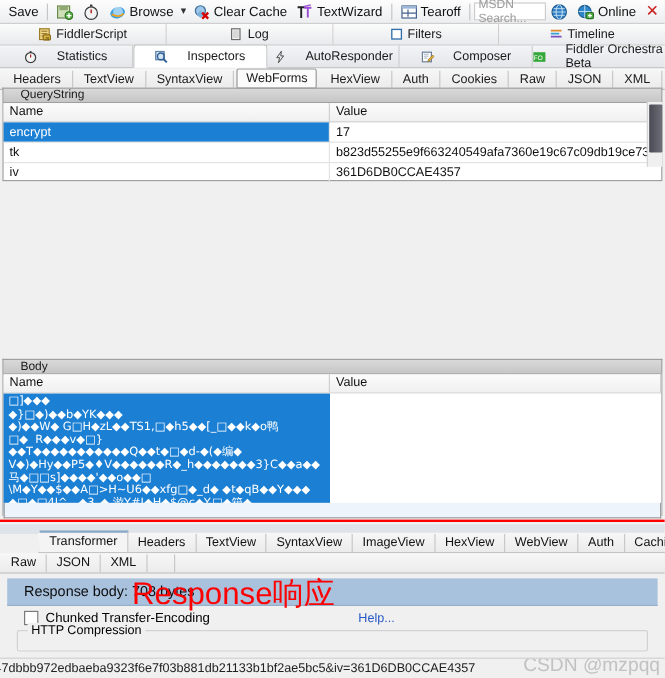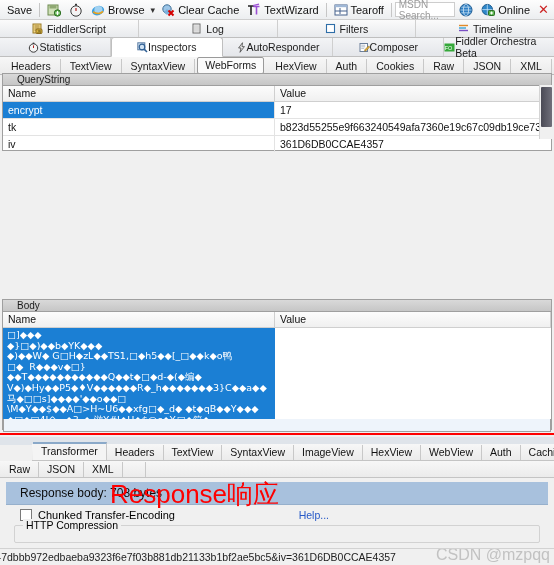--- a/index.html
+++ b/index.html
@@ -43,21 +43,21 @@
     border-right:1px solid #cfcfcf;font-size:10.5px;color:#1a1a1a;
     background:linear-gradient(#fbfbfb,#e8eaed);
   }
   .band1 .bt:last-child{border-right:none;}
 
   .band2{
     height:18px;display:flex;background:linear-gradient(#f3f4f6,#e4e6ea);
     border-bottom:1px solid #bfbfbf;align-items:flex-end;
   }
   .band2 .bt{
-    flex:1;display:flex;align-items:center;justify-content:center;gap:0;
+    flex:1;display:flex;align-items:center;justify-content:center;gap:16px;
     height:18px;border-right:1px solid #cfcfcf;font-size:10.5px;color:#1a1a1a;
   }
   .band2 .bt:last-child{border-right:none;}
   .band2 .bt.sel{
     background:#fff;border:1px solid #bfbfbf;border-bottom:1px solid #fff;
     border-radius:3px 3px 0 0;position:relative;z-index:3;margin-bottom:-1px;
   }
 
   
   .subtabs{

